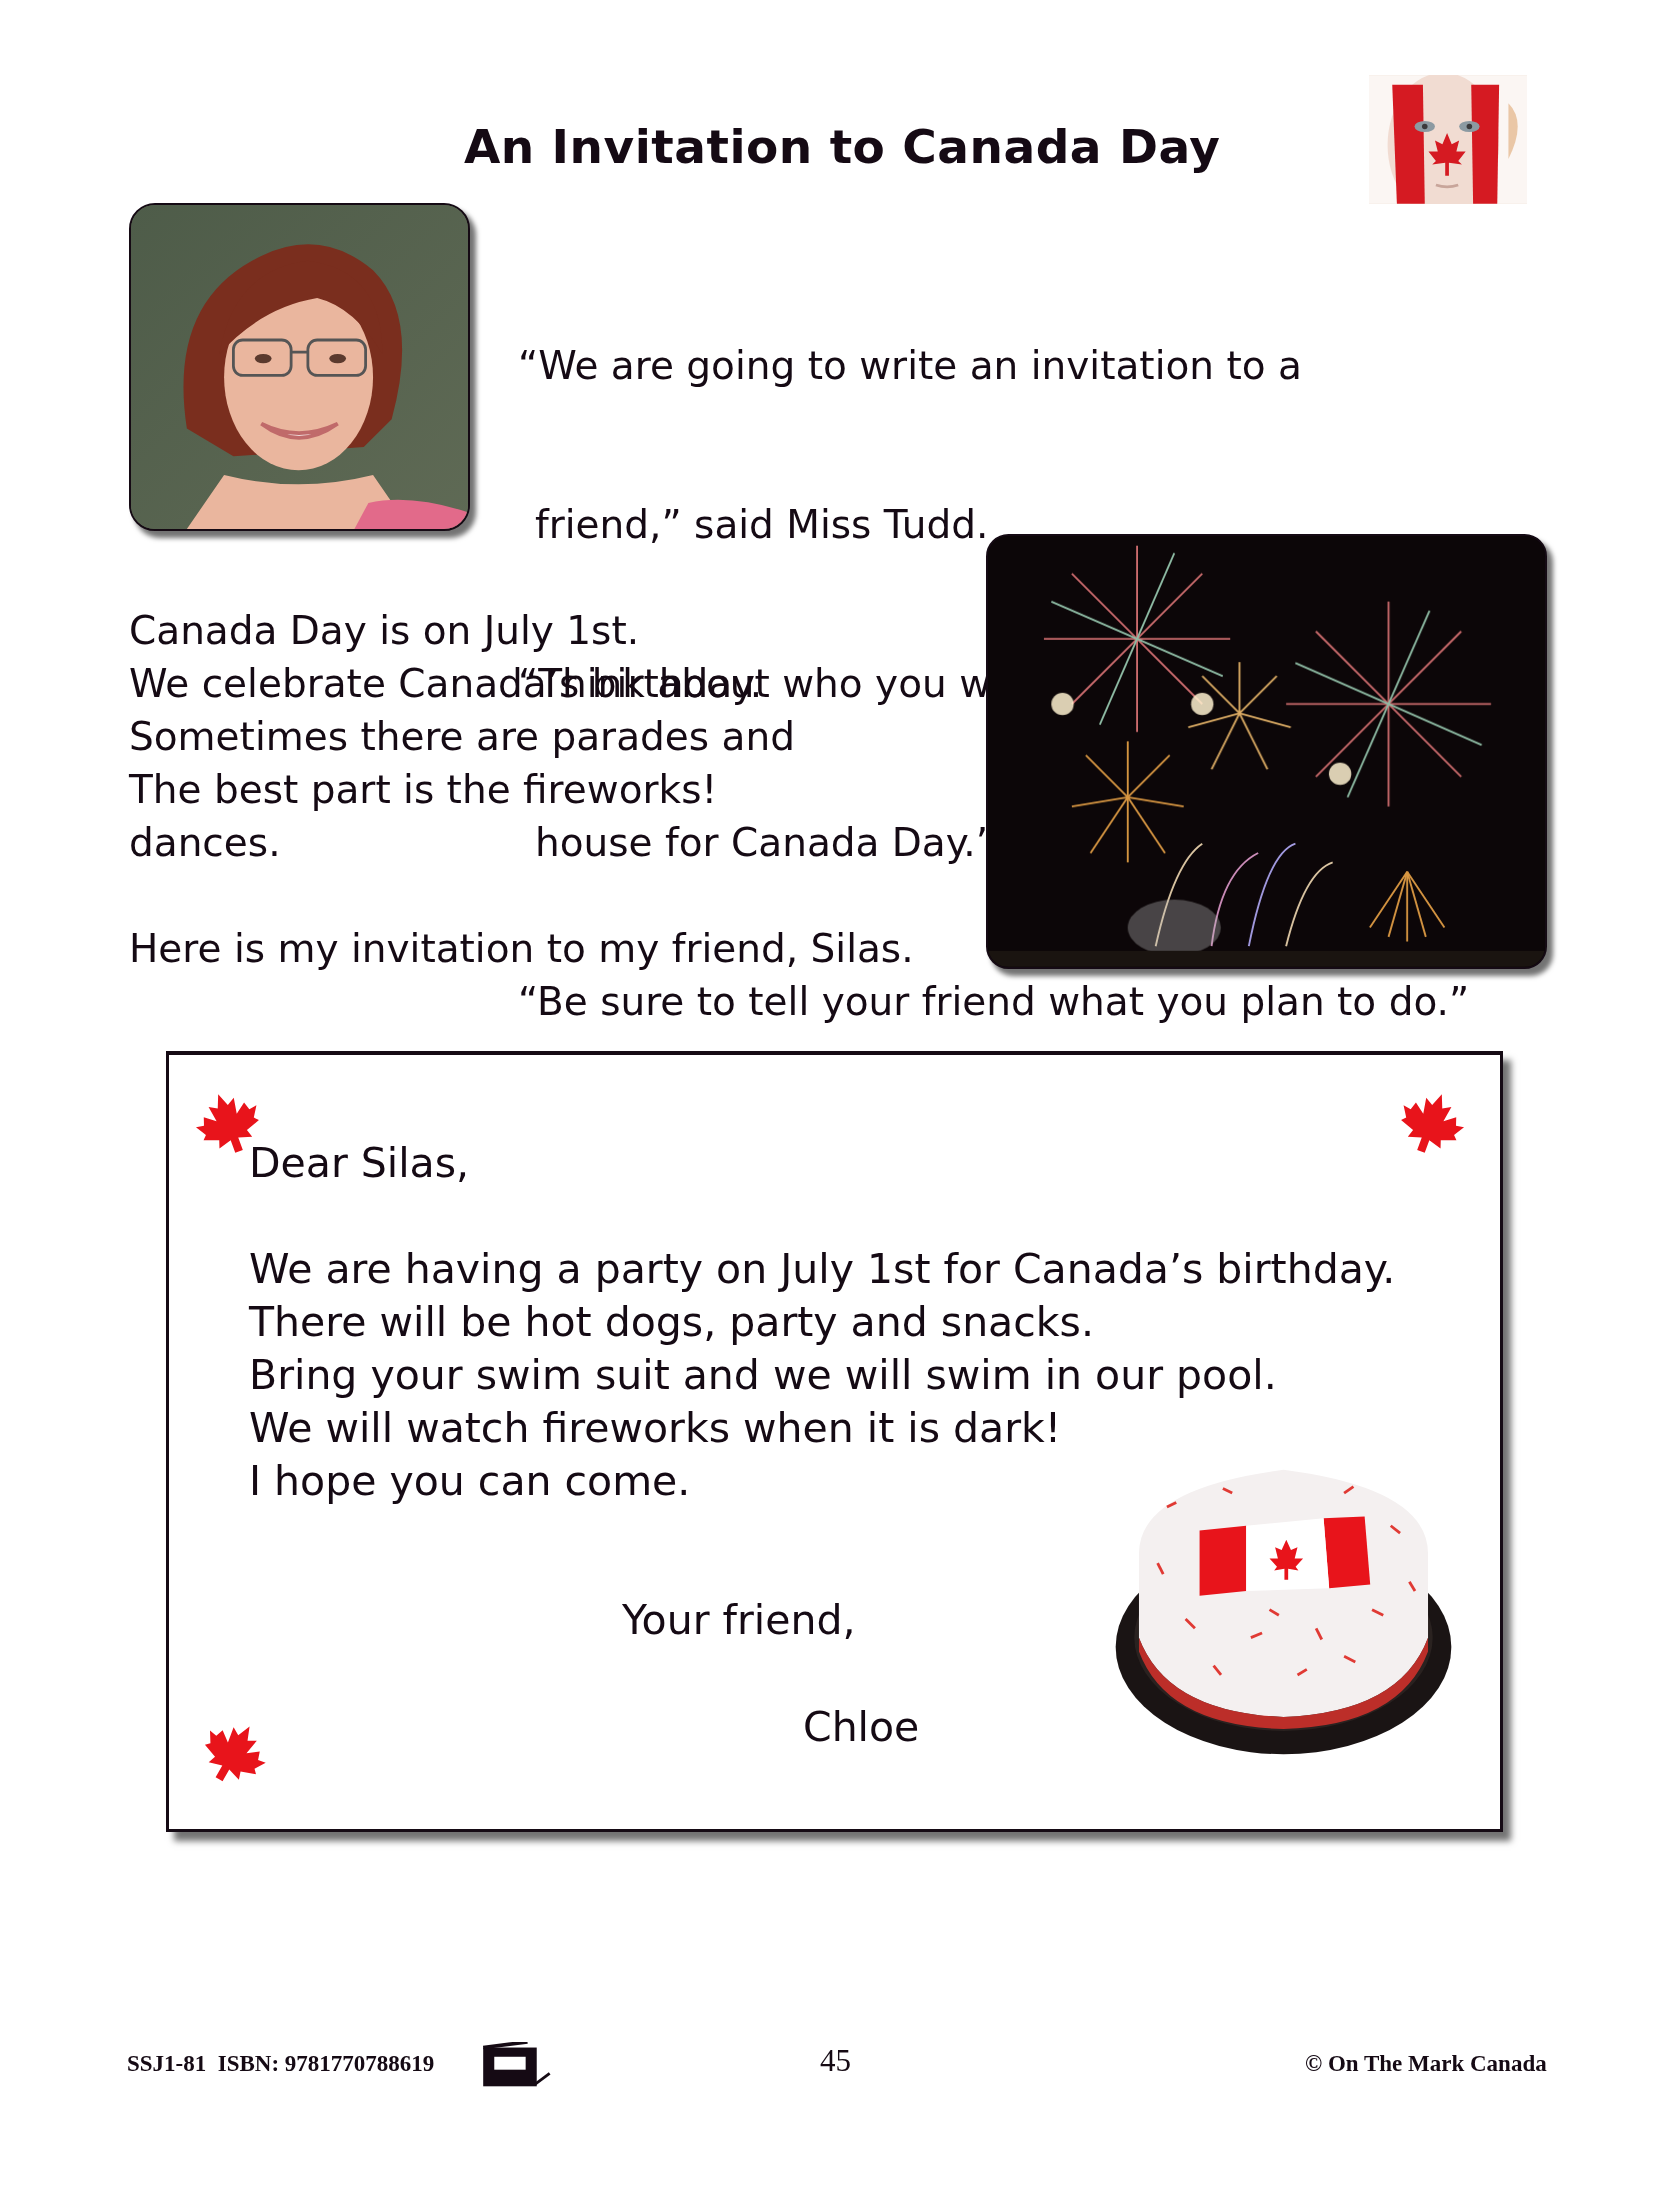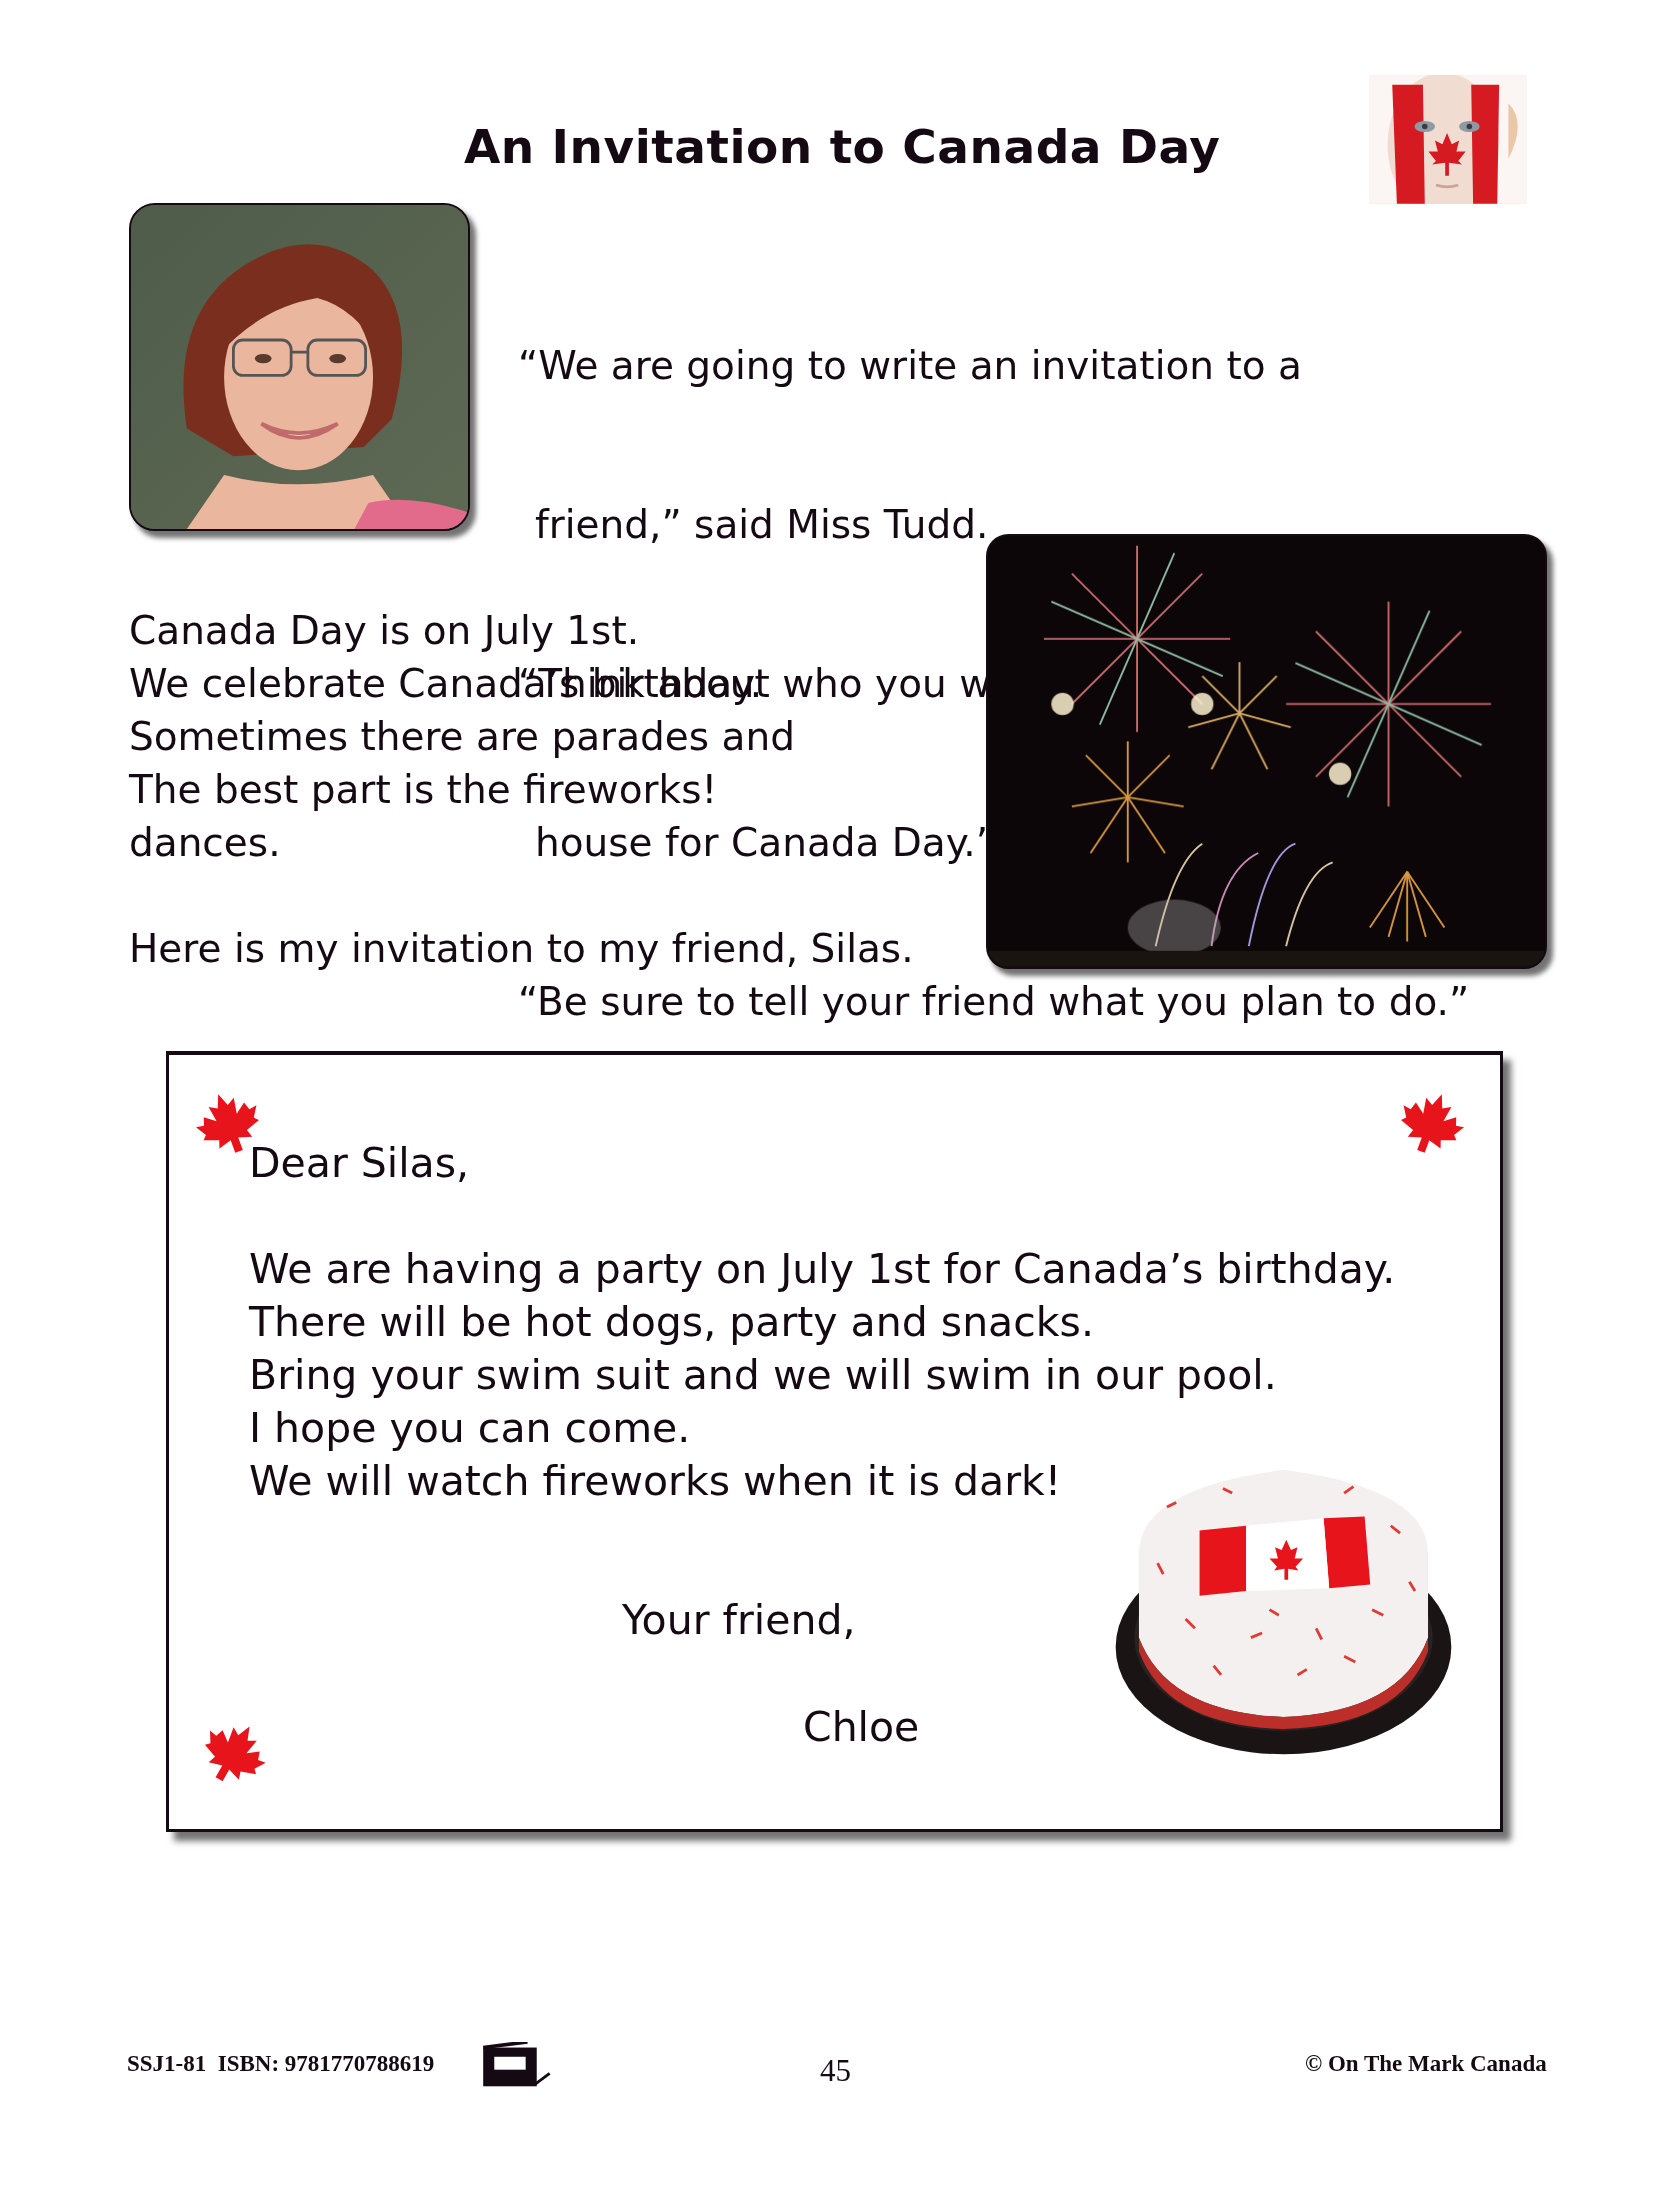--- a/index.html
+++ b/index.html
@@ -70,21 +70,20 @@
 
     
     .footer-left {
       left: 127px; top: 2051px; font-family: "Liberation Serif", serif;
       font-weight: bold; font-size: 23px; white-space: pre;
     }
     .copier { left: 481px; top: 2042px; width: 93px; height: 48px; }
     .page-num {
       left: 820px; top: 2043px; font-family: "Liberation Serif", serif;
       font-size: 31px;
-      margin-top: 10px;
     }
     .footer-right {
       left: 1305px; top: 2051px; font-family: "Liberation Serif", serif;
       font-weight: bold; font-size: 23px; white-space: nowrap;
     }
   </style>
 </head>
 <body>
 
 <div class="abs title">
@@ -229,22 +228,22 @@
   <svg class="leaf" style="left:32px; top:664px;" viewBox="0 0 100 100">
     <path d="M50 5 L58 25 L70 18 L66 42 L82 30 L86 42 L98 40 L88 56 L94 62 L72 70 L76 82 L56 76 L56 96 L44 96 L44 76 L24 82 L28 70 L6 62 L12 56 L2 40 L14 42 L18 30 L34 42 L30 18 L42 25 Z" fill="#e8141b" transform="rotate(30 50 50)"></path>
   </svg>
 
   <div class="letter">
     <span class="line">Dear Silas,</span>
     <span class="gap"></span>
     <span class="line">We are having a party on July 1st for Canada’s birthday.</span>
     <span class="line">There will be hot dogs, party and snacks.</span>
     <span class="line">Bring your swim suit and we will swim in our pool.</span>
+    <span class="line">We will watch fireworks when it is dark!</span>
     <span class="line">I hope you can come.</span>
-    <span class="line">We will watch fireworks when it is dark!</span>
   </div>
   <div class="closing">Your friend,</div>
   <div class="signature">Chloe</div>
 
   <svg class="cake" viewBox="0 0 370 330">
     <ellipse cx="185" cy="210" rx="180" ry="115" fill="#1a1414"></ellipse>
     <ellipse cx="185" cy="200" rx="160" ry="100" fill="#2a2220"></ellipse>
     <path d="M30 110 Q30 40 185 20 Q340 40 340 110 L340 200 Q310 280 185 285 Q60 280 30 200 Z" fill="#f4f0f0"></path>
     <path d="M30 200 Q60 280 185 285 Q310 280 340 200 L340 215 Q310 295 185 298 Q60 295 30 215 Z" fill="#d6302c" opacity="0.85"></path>
     <path d="M95 85 L145 80 L145 150 L95 155 Z" fill="#e8141b"></path>

